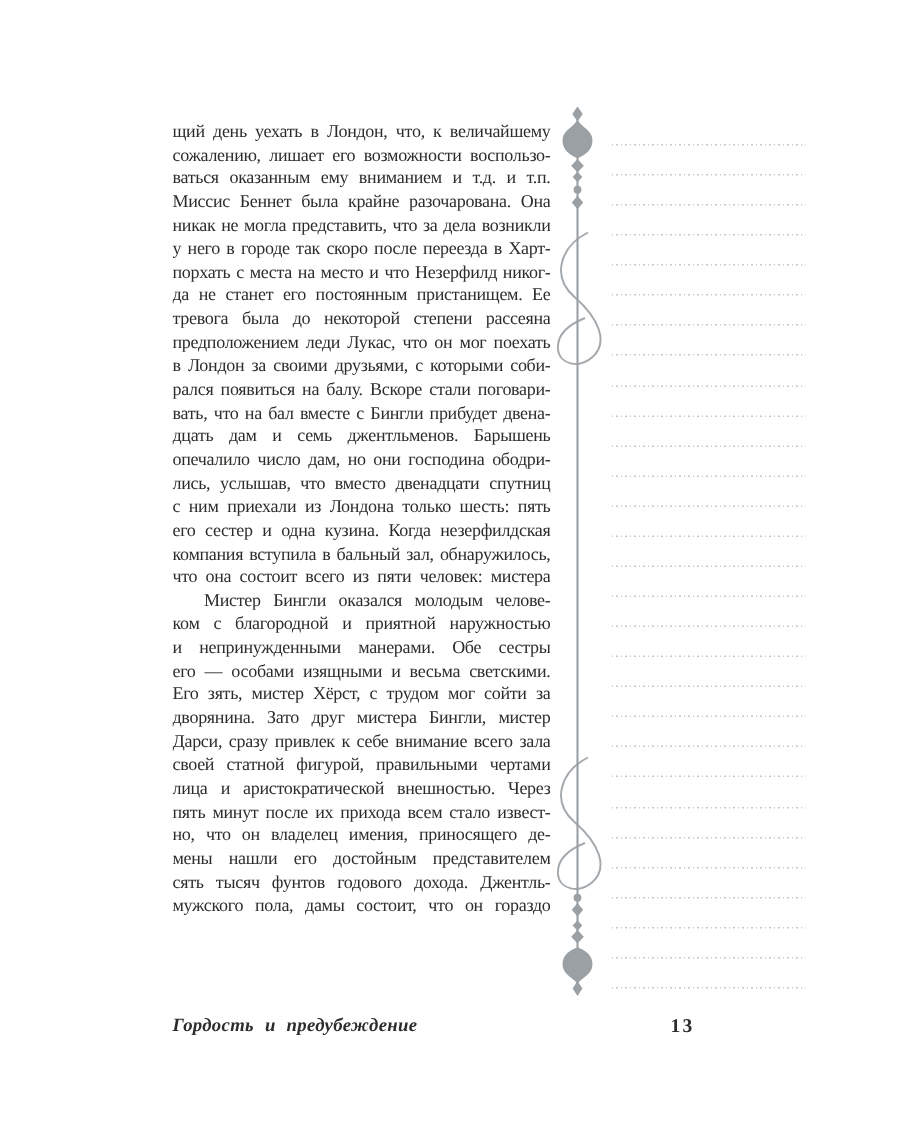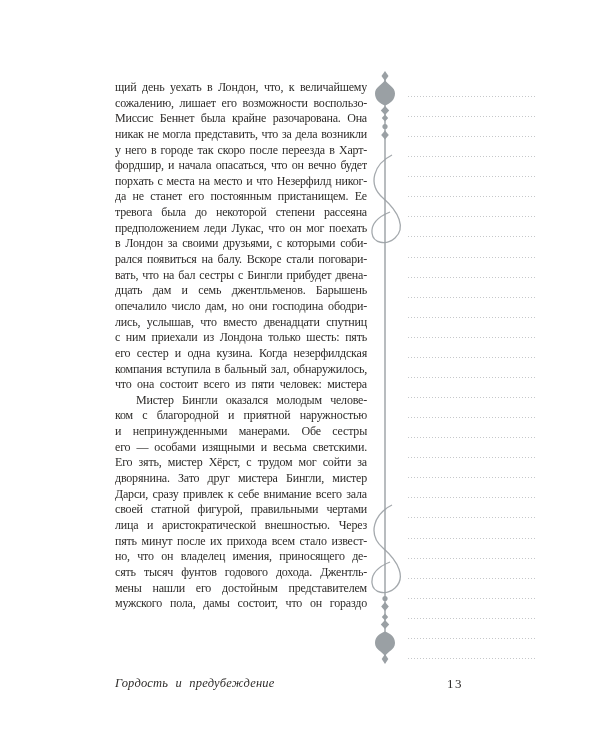--- a/index.html
+++ b/index.html
@@ -32,70 +32,70 @@
 
   .ruled{
     position:absolute; left:408px; top:96px; width:129px; height:580px;
   }
   .dotted-line{
     position:absolute; left:0; width:100%; height:1px;
     background:repeating-linear-gradient(to right, var(--ruled-line) 0 1px, transparent 1px 3px);
   }
 
   .footer{
-    position:absolute; left:0; top:676px; width:600px; height:20px; color:var(--text);
+    position:absolute; left:0; top:676px; width:600px; height:20px; color:var(--text);font-weight:bold;
   }
   .running-title{
     position:absolute; left:115px; top:0;
     font-style:italic; font-size:12.5px; word-spacing:4px; letter-spacing:0.2px;
   }
   .page-number{
     position:absolute; left:447px; top:0;
     font-size:13px; letter-spacing:1.5px;
   }
 </style>
 </head>
 <body>
 
 <div class="page">
 
   <div class="text-column" id="textCol">
       <div class="line">щий день уехать в Лондон, что, к величайшему</div>
       <div class="line">сожалению, лишает его возможности воспользо-</div>
+      <div class="line">ваться оказанным ему вниманием и т.д. и т.п.</div>
       <div class="line">Миссис Беннет была крайне разочарована. Она</div>
       <div class="line">никак не могла представить, что за дела возникли</div>
       <div class="line">у него в городе так скоро после переезда в Харт-</div>
-      <div class="line">фордшир, и начала опасаться, что он вечно будет</div>
       <div class="line">порхать с места на место и что Незерфилд никог-</div>
       <div class="line">да не станет его постоянным пристанищем. Ее</div>
       <div class="line">тревога была до некоторой степени рассеяна</div>
       <div class="line">предположением леди Лукас, что он мог поехать</div>
       <div class="line">в Лондон за своими друзьями, с которыми соби-</div>
       <div class="line">рался появиться на балу. Вскоре стали поговари-</div>
-      <div class="line">вать, что на бал сестры с Бингли прибудет двена-</div>
+      <div class="line">вать, что на бал вместе с Бингли прибудет двена-</div>
       <div class="line">дцать дам и семь джентльменов. Барышень</div>
       <div class="line">опечалило число дам, но они господина ободри-</div>
       <div class="line">лись, услышав, что вместо двенадцати спутниц</div>
       <div class="line">с ним приехали из Лондона только шесть: пять</div>
       <div class="line">его сестер и одна кузина. Когда незерфилдская</div>
       <div class="line">компания вступила в бальный зал, обнаружилось,</div>
       <div class="line">что она состоит всего из пяти человек: мистера</div>
       <div class="line indent">Мистер Бингли оказался молодым челове-</div>
       <div class="line">ком с благородной и приятной наружностью</div>
       <div class="line">и непринужденными манерами. Обе сестры</div>
       <div class="line">его — особами изящными и весьма светскими.</div>
       <div class="line">Его зять, мистер Хёрст, с трудом мог сойти за</div>
       <div class="line">дворянина. Зато друг мистера Бингли, мистер</div>
       <div class="line">Дарси, сразу привлек к себе внимание всего зала</div>
       <div class="line">своей статной фигурой, правильными чертами</div>
       <div class="line">лица и аристократической внешностью. Через</div>
       <div class="line">пять минут после их прихода всем стало извест-</div>
       <div class="line">но, что он владелец имения, приносящего де-</div>
+      <div class="line">мены нашли его достойным представителем</div>
       <div class="line">сять тысяч фунтов годового дохода. Джентль-</div>
-      <div class="line">мены нашли его достойным представителем</div>
       <div class="line">мужского пола, дамы состоит, что он гораздо</div>
     </div>
 
   <svg class="ornament" viewBox="0 0 46 600" aria-hidden="true">
     <g>
       <line class="rod" x1="23" y1="8" x2="23" y2="590"></line>
     </g>
     <g>
       <path class="solid" d="M23 1 L26.5 6 L23 11 L19.5 6 Z"></path>
       <path class="solid" d="M23 10 C 26 15 33 17 33 23.5 C 33 30 28 33.5 23 35.5 C 18 33.5 13 30 13 23.5 C 13 17 20 15 23 10 Z"></path>

